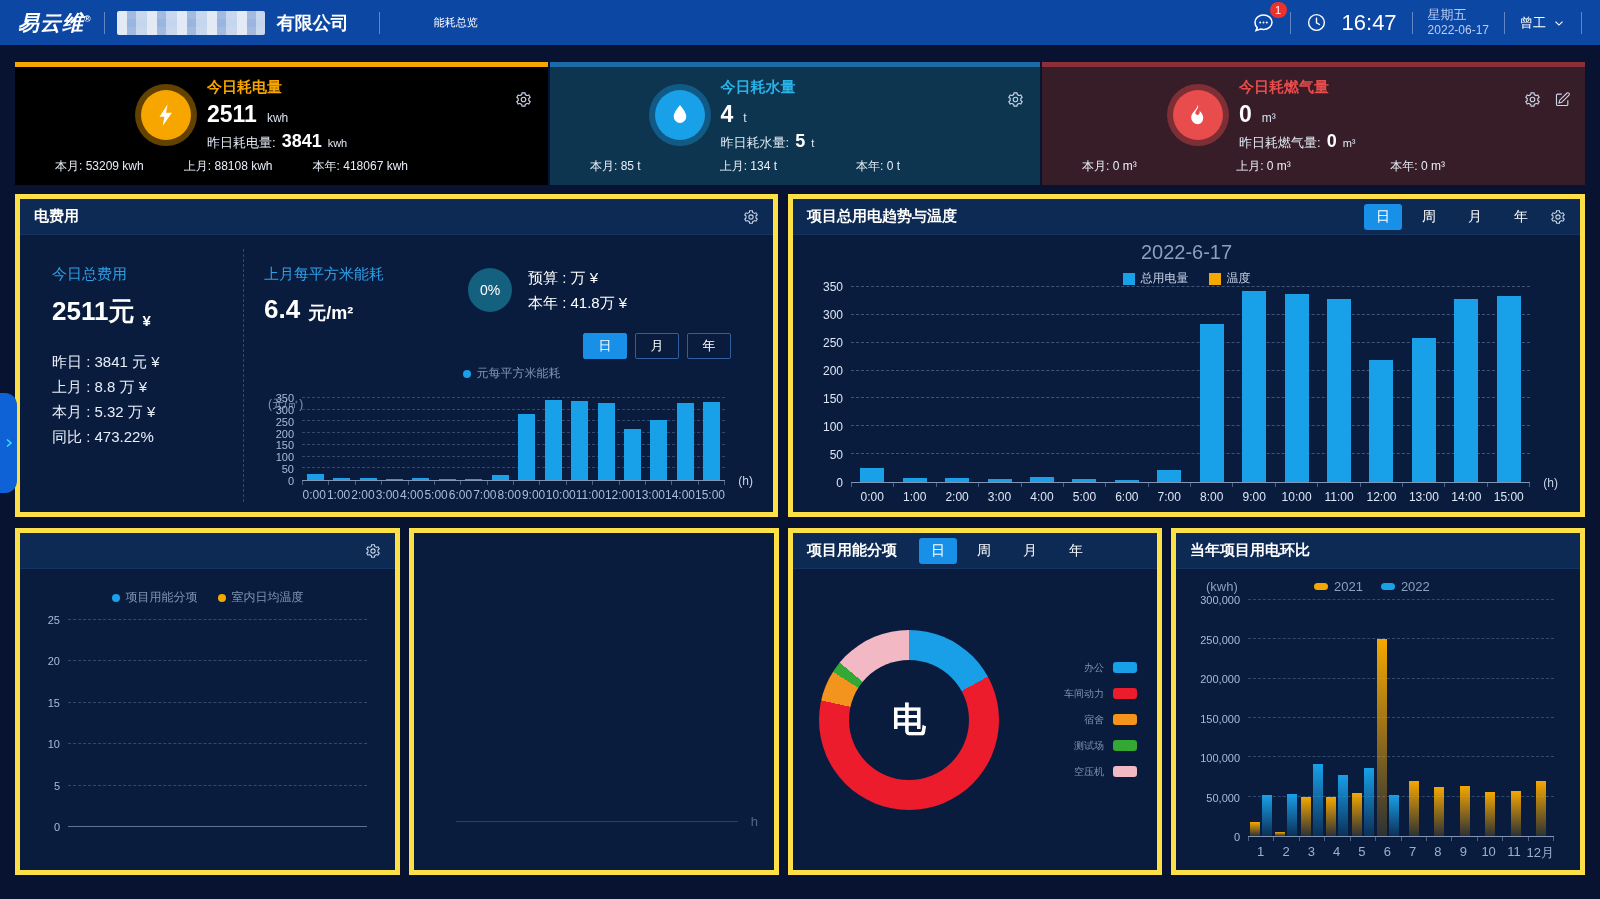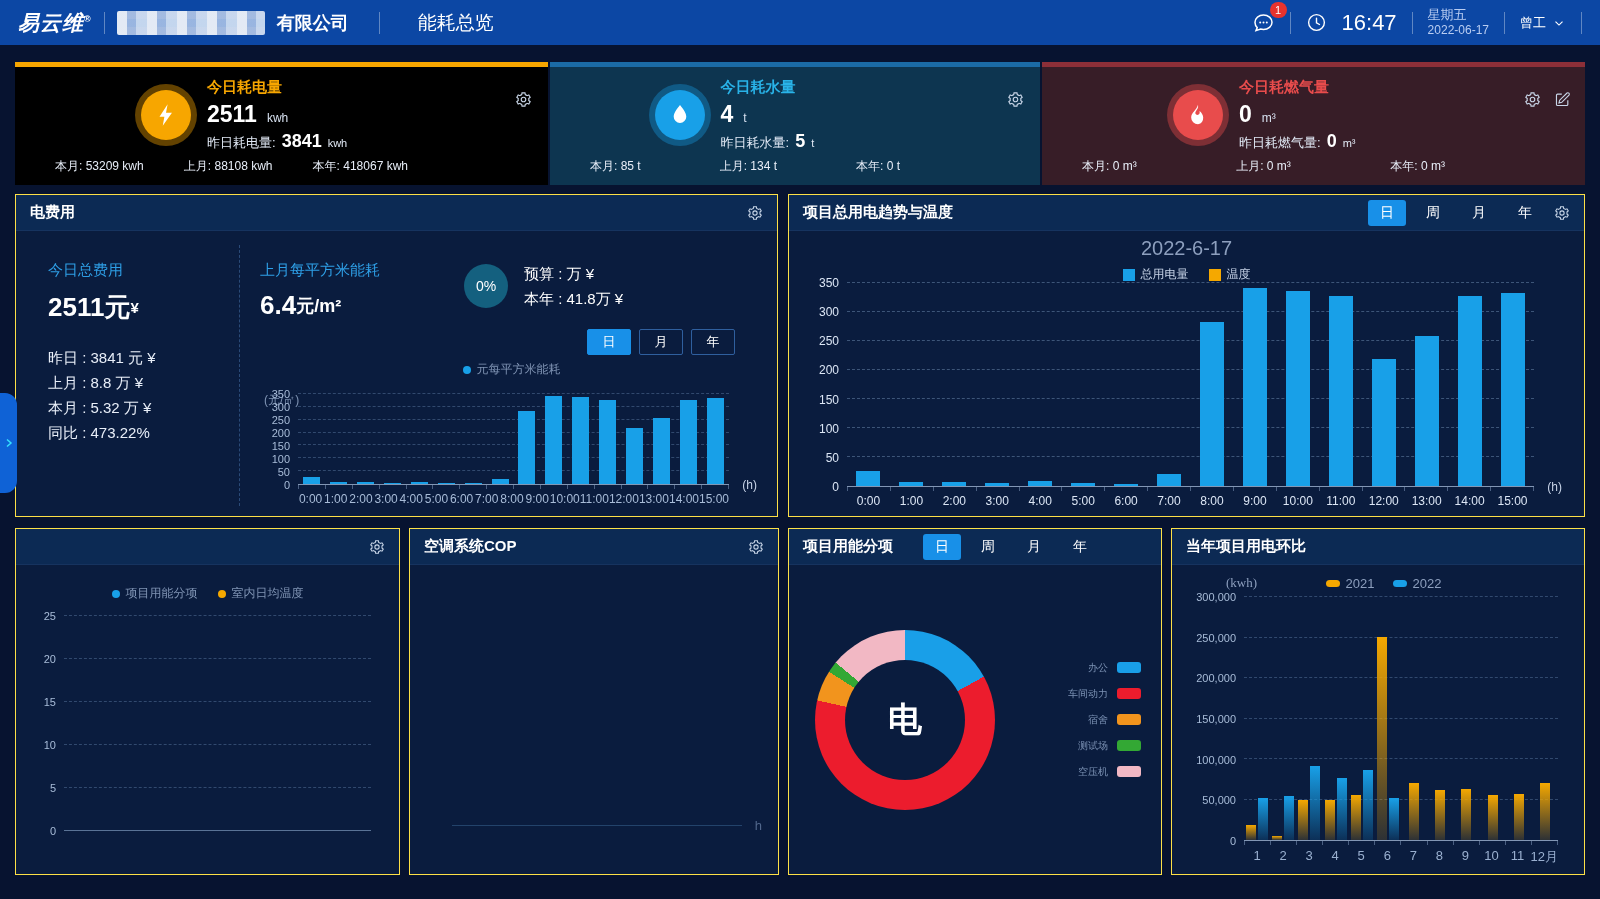--- a/index.html
+++ b/index.html
@@ -10,21 +10,21 @@
   .app-header{height:45px;background:#0c47a4;display:flex;align-items:center;padding:0 18px;gap:12px;}
   .logo{font-size:21px;font-weight:bold;font-style:italic;letter-spacing:1px;white-space:nowrap;}
   .logo sup{font-size:9px;font-style:normal;}
   .hdr-div{width:1px;height:22px;background:rgba(255,255,255,.35);}
   .company-mosaic{width:148px;height:24px;border-radius:2px;
     background:
       repeating-linear-gradient(90deg, rgba(255,255,255,.85) 0 10px, rgba(185,203,235,.7) 10px 19px, rgba(226,236,250,.8) 19px 30px),
       repeating-linear-gradient(0deg, rgba(255,255,255,.25) 0 8px, rgba(140,168,210,.45) 8px 16px);
     background-blend-mode:overlay;}
   .company-suffix{font-size:18px;font-weight:bold;}
-  .nav-item{font-size:19px;margin-left:26px;cursor:pointer;}
+  .nav-item{font-size:11px;margin-left:42px;cursor:pointer;}
   .hdr-right{margin-left:auto;display:flex;align-items:center;gap:15px;}
   .icon-btn{display:inline-flex;align-items:center;justify-content:center;cursor:pointer;}
   .msg-btn{position:relative;}
   .badge{position:absolute;top:-9px;right:-12px;background:#e8332e;color:#fff;font-size:11px;
          border-radius:9px;min-width:9px;height:16px;line-height:16px;padding:0 4px;text-align:center;}
   .time{font-size:22px;}
   .date-block{display:flex;flex-direction:column;line-height:1.25;color:#b9cdf2;}
   .weekday{font-size:13px;}
   .date{font-size:12px;}
   .user{display:flex;align-items:center;gap:6px;font-size:13px;cursor:pointer;}
@@ -53,40 +53,40 @@
   .kpi-title{font-size:15px;font-weight:bold;margin-bottom:4px;}
   .kpi-value-row{display:flex;align-items:baseline;gap:10px;}
   .kpi-value{font-size:23px;font-weight:bold;}
   .kpi-unit{font-size:12px;color:#d7e1f0;}
   .kpi-yday{font-size:13px;color:#e2eaf6;margin-top:3px;display:flex;align-items:baseline;gap:6px;}
   .kpi-yday b{font-size:18px;color:#fff;}
   .kpi-yunit{font-size:11px;}
   .kpi-stats{display:flex;justify-content:space-between;padding:0 140px 10px 40px;font-size:12px;color:#e8eef8;}
 
   
-  .panel{background:#0a1c3e;border:1px solid #fde047;display:flex;flex-direction:column;box-sizing:border-box;}
+  .panel{background:#0a1c3e;border:5px solid #fde047;display:flex;flex-direction:column;box-sizing:border-box;}
   .panel-header{height:35px;flex:0 0 35px;background:#0c2a54;border-bottom:1px solid #16335f;
                 display:flex;align-items:center;padding:0 14px;gap:10px;}
   .panel-title{font-size:15px;font-weight:bold;white-space:nowrap;}
   .ph-spacer{flex:1;}
 
   
   .tabs{display:flex;gap:8px;align-items:center;}
   .tab-box{min-width:20px;padding:3px 11px;font-size:13px;border:1px solid #2f5f9e;border-radius:2px;
            text-align:center;cursor:pointer;background:transparent;color:#fff;}
   .tab-box.active{background:#1890e8;border-color:#1890e8;}
   .tab-text{padding:4px 12px;font-size:14px;border-radius:3px;cursor:pointer;color:#fff;}
   .tab-text.active{background:#1890e8;}
 
   
   .cost-panel{flex:0 0 763px;}
   .cost-body{flex:1;display:flex;padding:14px 14px 10px 16px;min-height:0;}
   .cost-left{width:208px;flex:0 0 208px;border-right:1px dashed #2a4a78;padding:16px 0 0 16px;box-sizing:border-box;}
   .blue-label{color:#2e9fe6;font-size:15px;margin-bottom:10px;}
-  .big-amount{font-size:26px;font-weight:bold;display:flex;align-items:center;}
+  .big-amount{font-size:26px;font-weight:bold;display:flex;align-items:flex-end;gap:8px;}
   .big-amount .cur{font-size:15px;font-weight:bold;}
   .big-amount .sqm-unit{font-size:18px;}
   .cost-rows{margin-top:20px;font-size:15px;color:#e8eef8;line-height:25px;}
   .cost-right{flex:1;display:flex;flex-direction:column;padding-left:20px;min-width:0;}
   .cost-top{display:flex;align-items:flex-start;margin-top:16px;}
   .sqm{width:200px;}
   .budget{display:flex;align-items:center;gap:16px;margin-left:4px;}
   .progress-circle{width:44px;height:44px;border-radius:50%;background:#14607f;display:flex;
                    align-items:center;justify-content:center;font-size:14px;}
   .budget-lines{font-size:15px;line-height:25px;}
@@ -151,21 +151,21 @@
   .donut-center{font-size:34px;font-weight:bold;}
   .donut-legend{margin-left:auto;display:flex;flex-direction:column;gap:12px;padding-right:6px;}
   .dl-row{display:flex;align-items:center;justify-content:flex-end;gap:9px;}
   .dl-label{color:#7d93b5;font-size:10px;}
   .dl-swatch{width:24px;height:11px;border-radius:3px;}
 
   
   .yearly-panel{flex:1;}
   .yearly-body{flex:1;display:flex;flex-direction:column;padding:10px 14px 8px;min-height:0;}
   .yearly-top{display:flex;align-items:center;font-size:13px;color:#8d9fbe;margin-bottom:6px;}
-  .yearly-top .ylab{margin-left:40px;font-family:Liberation Serif, serif;}
+  .yearly-top .ylab{margin-left:16px;}
   .yearly-legend{display:flex;gap:18px;margin:0 auto;transform:translateX(-30px);}
   .yearly-chart{flex:1;--yw:58px;--barw:10px;}
   .yearly-chart .bc-main{padding-right:12px;}
   .yearly-chart .bc-ticks,.yearly-chart .bc-xlabels{padding-right:12px;}
   .yearly-chart .bc-xlabels{color:#9ab0d0;font-size:13px;}
 
   
   .expander{position:absolute;left:0;top:393px;width:17px;height:100px;background:#0f62d6;
             border-radius:0 12px 12px 0;display:flex;align-items:center;justify-content:center;
             cursor:pointer;z-index:6;}
@@ -677,30 +677,20 @@
                   <div class="bc-grid" style="bottom: 80%;"></div>
                   <div class="bc-grid" style="bottom: 100%;"></div>
                 </div>
               </div>
             <div class="bc-xlabels"></div>
           </div>
         </div>
       </div>
 
       <div class="panel cop-panel">
-        <div class="panel-header">
-          <span class="panel-title">空调系统COP</span>
-          <span class="ph-spacer"></span>
-          <span class="icon-btn">
-            <svg width="16" height="16" viewBox="0 0 24 24" fill="none" stroke="#c9d6e8" stroke-width="1.6">
-                <circle cx="12" cy="12" r="3.2"></circle>
-                <path d="M19.4 13.5a7.6 7.6 0 0 0 0-3l2-1.6-1.9-3.2-2.4.9a7.6 7.6 0 0 0-2.6-1.5L14.1 2.6h-4.2l-.4 2.5a7.6 7.6 0 0 0-2.6 1.5l-2.4-.9L2.6 8.9l2 1.6a7.6 7.6 0 0 0 0 3l-2 1.6 1.9 3.2 2.4-.9a7.6 7.6 0 0 0 2.6 1.5l.4 2.5h4.2l.4-2.5a7.6 7.6 0 0 0 2.6-1.5l2.4.9 1.9-3.2z"></path>
-              </svg>
-          </span>
-        </div>
         <div class="cop-body">
           <div class="cop-axis"></div>
           <span class="cop-h">h</span>
         </div>
       </div>
 
       <div class="panel breakdown-panel">
         <div class="panel-header">
           <span class="panel-title">项目用能分项</span>
           <span class="ph-spacer"></span>

